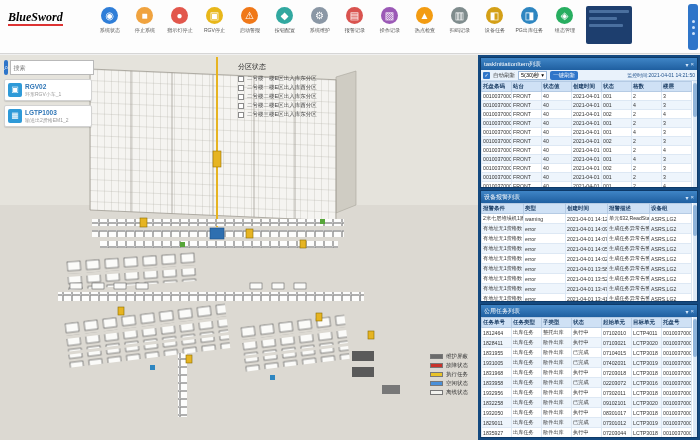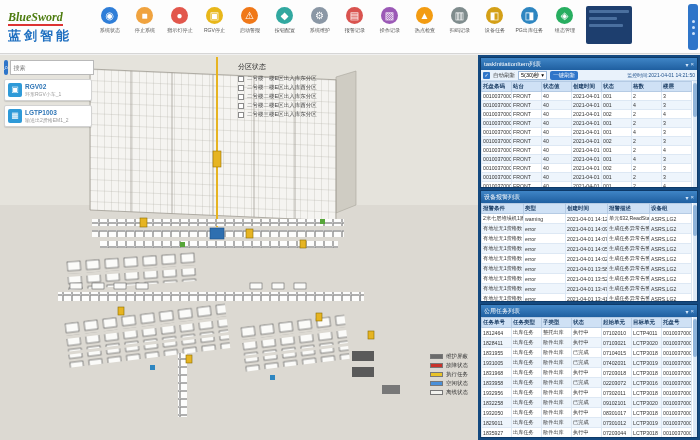--- a/index.html
+++ b/index.html
@@ -4,21 +4,21 @@
 <style>
   * { box-sizing: border-box; margin: 0; padding: 0; }
   html,body { width:700px; height:440px; overflow:hidden; }
   body { font-family:"Liberation Sans", sans-serif; background:#f0f0f0; position:relative; }
 
   
   .header { position:absolute; top:0; left:0; width:700px; height:54px;
             background:#fdfdfd; border-bottom:1px solid #d6d6d6; display:flex; z-index:20; }
   .logo { width:92px; padding:7px 2px 0 8px; }
   .brand { font-family:"Liberation Serif", serif; font-style:italic; font-weight:bold;
-           color:#4d7c0f; font-size:12px; border-bottom:2px solid #d33; display:inline-block; line-height:1.05;text-align:right; }
+           color:#000000; font-size:12px; border-bottom:2px solid #d33; display:inline-block; line-height:1.05;text-align:right; }
   .brand-cn { color:#1e6fc0; font-size:13px; font-weight:bold; letter-spacing:3px; margin-top:1px; }
   .toolbar { display:flex; align-items:flex-start; padding-top:7px; }
   .tool { width:35px; display:flex; flex-direction:column; align-items:center; gap:2px; cursor:pointer; }
   .ticon { width:17px; height:17px; border-radius:50%; color:#fff; font-size:10px;
            line-height:17px; text-align:center; }
   .tlabel { font-size:6px; color:#555; white-space:nowrap; transform:scale(.85); }
   .mini-panel { width:46px; height:38px; background:#1d3e6e; border-radius:2px; margin:6px 2px 0 4px; padding:4px 3px; }
   .mini-line { height:3px; background:#4a6f9f; border-radius:1px; margin-bottom:4px; }
   .side-tab { position:absolute; right:2px; top:4px; width:10px; height:46px; background:#2e75c9;
               border-radius:3px; display:flex; flex-direction:column; align-items:center;
@@ -86,21 +86,20 @@
   tbody tr:nth-child(even) td { background:#eef5fc; }
   .scrollbar { position:absolute; right:0; top:0; bottom:0; width:4px; background:#dce9f6; cursor:pointer; }
   .scroll-thumb { position:absolute; top:2px; left:0; width:4px; height:32%; background:#8fb4da; border-radius:2px; }
 </style>
 </head>
 <body>
 
 <div class="header">
   <div class="logo">
     <div class="brand">BlueSword</div>
-    <div class="brand-cn">蓝剑智能</div>
   </div>
   <div class="toolbar">
       <div class="tool">
         <div class="ticon" style="background: rgb(47, 126, 216);">◉</div>
         <div class="tlabel">系统状态</div>
       </div>
       <div class="tool">
         <div class="ticon" style="background: rgb(240, 163, 63);">■</div>
         <div class="tlabel">停止系统</div>
       </div>

